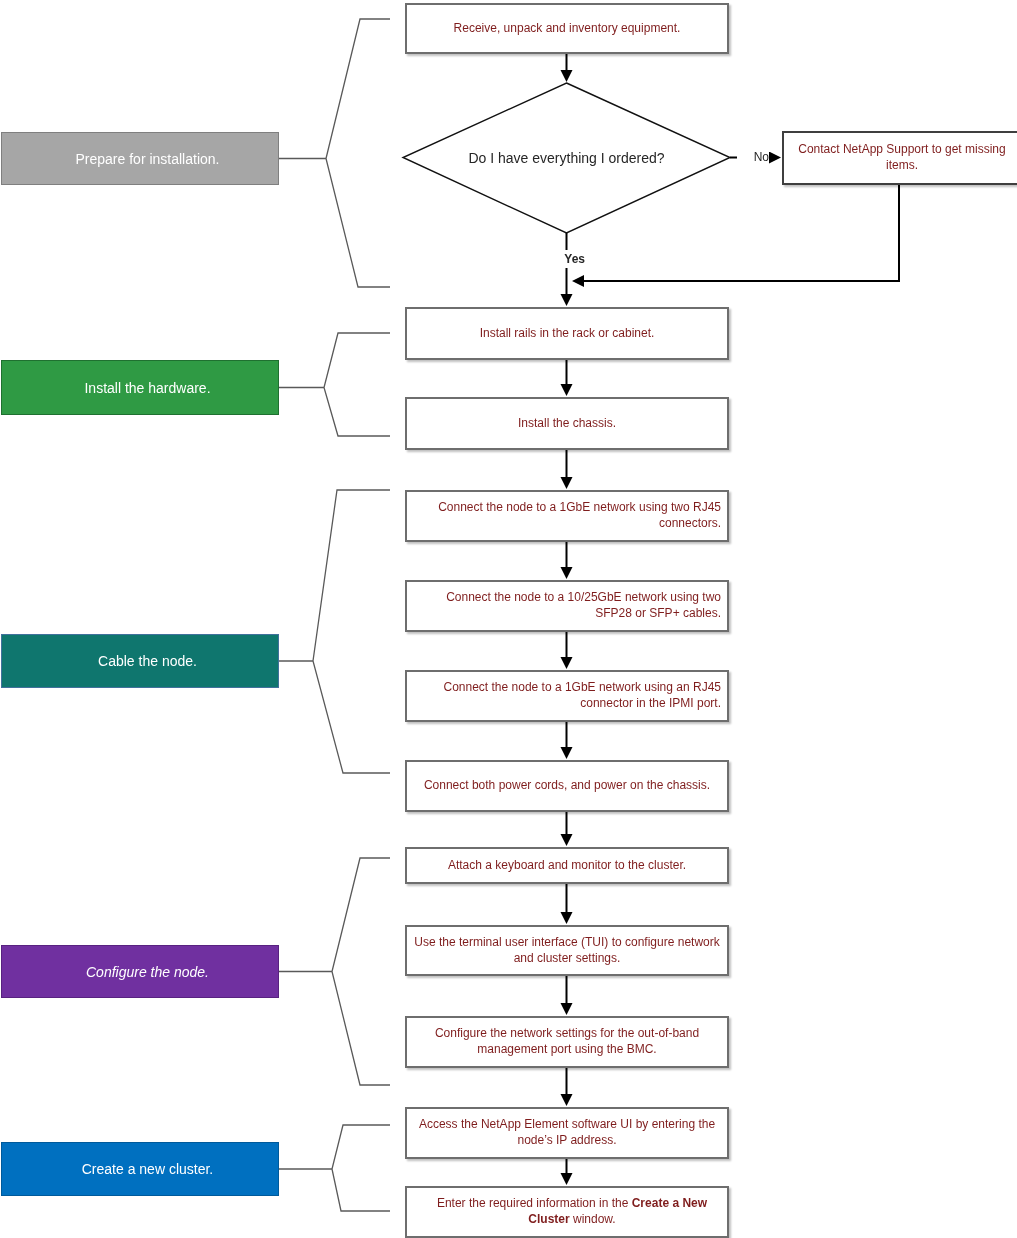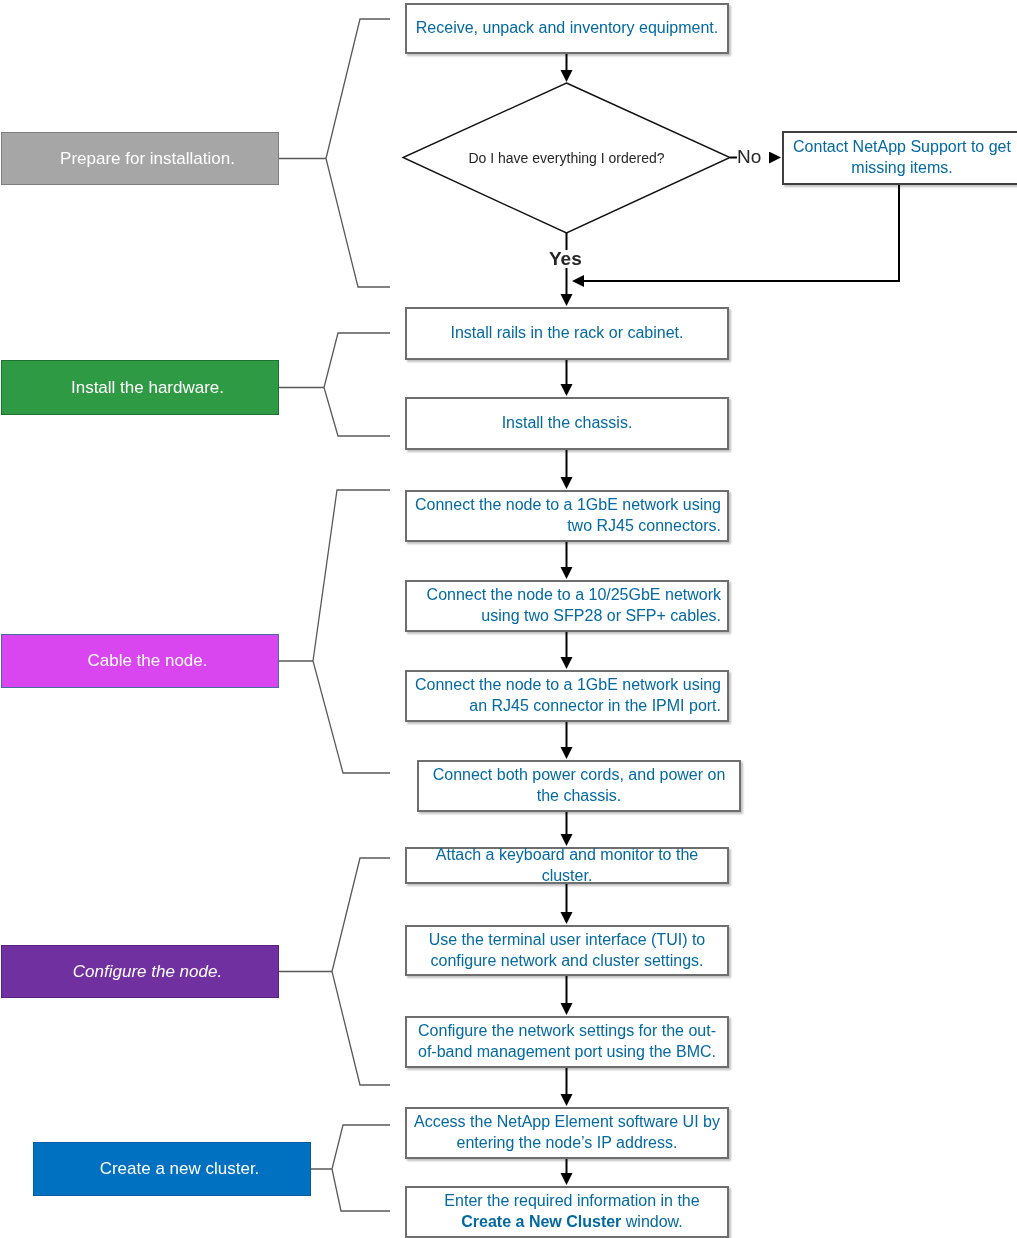--- a/index.html
+++ b/index.html
@@ -8,38 +8,38 @@
     font-family:"Liberation Sans", sans-serif;
   }
   svg.lines{position:absolute;left:0;top:0;z-index:1;}
   .brace{fill:none;stroke:#595959;stroke-width:1.3px;}
   .arrow{fill:none;stroke:#000000;stroke-width:2px;}
   .diamond{fill:#ffffff;stroke:#111111;stroke-width:1.4px;}
   .step{
     position:absolute;left:405px;width:324px;box-sizing:border-box;
     border:2px solid #6e6e6e;background:#ffffff;
     display:flex;align-items:center;justify-content:center;
-    text-align:center;font-size:16px;color:#0369a1;line-height:1.3;
+    text-align:center;font-size:12px;color:#7f1d1d;line-height:1.3;
     padding:2px 6px;box-shadow:1.5px 1.5px 2px rgba(0,0,0,.25);z-index:2;
   }
   .step.left{justify-content:flex-start;text-align:right;padding-left:7px;}
   .step.support{border-color:#3f3f3f;}
   .phase{
     position:absolute;left:1px;width:278px;box-sizing:border-box;
     display:flex;align-items:center;justify-content:center;
-    color:#ffffff;font-size:17px;border:1px solid #777;z-index:2;text-align:center;padding-left:15px;
+    color:#ffffff;font-size:14px;border:1px solid #777;z-index:2;text-align:center;padding-left:15px;
   }
   .decision-label{
     position:absolute;left:413px;top:92px;width:307px;height:132px;
     display:flex;align-items:center;justify-content:center;
     font-size:14px;color:#262626;z-index:2;text-align:center;
   }
   .edge-label{
     position:absolute;z-index:3;background:#ffffff;
-    font-size:19px;color:#262626;line-height:18px;text-align:left;
+    font-size:12px;color:#262626;line-height:18px;text-align:right;
   }
   .b{font-weight:bold;}
 </style>
 </head>
 <body>
 
 <div class="canvas">
 
   <svg class="lines" width="1017" height="1238" viewBox="0 0 1017 1238">
     <defs>
@@ -71,27 +71,27 @@
     <path class="arrow" marker-end="url(#arw)" d="M566.5,1068 V1095"></path>
     <path class="arrow" marker-end="url(#arw)" d="M566.5,1159 V1174"></path>
   </svg>
 
   <div class="phase" style="top: 132px; height: 53px; background: rgb(166, 166, 166); border-color: rgb(127, 127, 127);">
     <span>Prepare for installation.</span>
   </div>
   <div class="phase" style="top: 360px; height: 55px; background: rgb(47, 154, 68); border-color: rgb(31, 112, 48);">
     <span>Install the hardware.</span>
   </div>
-  <div class="phase" style="top: 634px; height: 54px; background: #d946ef; border-color: rgb(65, 113, 156);">
+  <div class="phase" style="top: 634px; height: 54px; background: #0f766e; border-color: rgb(65, 113, 156);">
     <span>Cable the node.</span>
   </div>
   <div class="phase" style="top: 945px; height: 53px; background: rgb(112, 48, 160); border-color: rgb(88, 34, 128); font-style: italic;">
     <span>Configure the node.</span>
   </div>
-  <div class="phase" style="top: 1142px; height: 54px; background: rgb(0, 112, 192); border-color: rgb(0, 90, 155); margin-left: 32px;">
+  <div class="phase" style="top: 1142px; height: 54px; background: rgb(0, 112, 192); border-color: rgb(0, 90, 155);">
     <span>Create a new cluster.</span>
   </div>
 
   <div class="step" style="top:3px;height:51px;">
     <span>Receive, unpack and inventory equipment.</span>
   </div>
 
   <div class="decision-label">Do I have everything I ordered?</div>
 
   <div class="edge-label" style="left:737px;top:148px;width:32px;height:18px;">No</div>
@@ -110,21 +110,21 @@
   </div>
   <div class="step left" style="top:490px;height:52px;">
     <span>Connect the node to a 1GbE network using two RJ45 connectors.</span>
   </div>
   <div class="step left" style="top:580px;height:52px;">
     <span>Connect the node to a 10/25GbE network using two SFP28 or SFP+ cables.</span>
   </div>
   <div class="step left" style="top:670px;height:52px;">
     <span>Connect the node to a 1GbE network using an RJ45 connector in the IPMI port.</span>
   </div>
-  <div class="step" style="top:760px;height:52px;margin-left:12px;">
+  <div class="step" style="top:760px;height:52px;">
     <span>Connect both power cords, and power on the chassis.</span>
   </div>
   <div class="step" style="top:847px;height:37px;">
     <span>Attach a keyboard and monitor to the cluster.</span>
   </div>
   <div class="step" style="top:925px;height:51px;">
     <span>Use the terminal user interface (TUI) to configure network and cluster settings.</span>
   </div>
   <div class="step" style="top:1016px;height:52px;">
     <span>Configure the network settings for the out-of-band management port using the BMC.</span>

